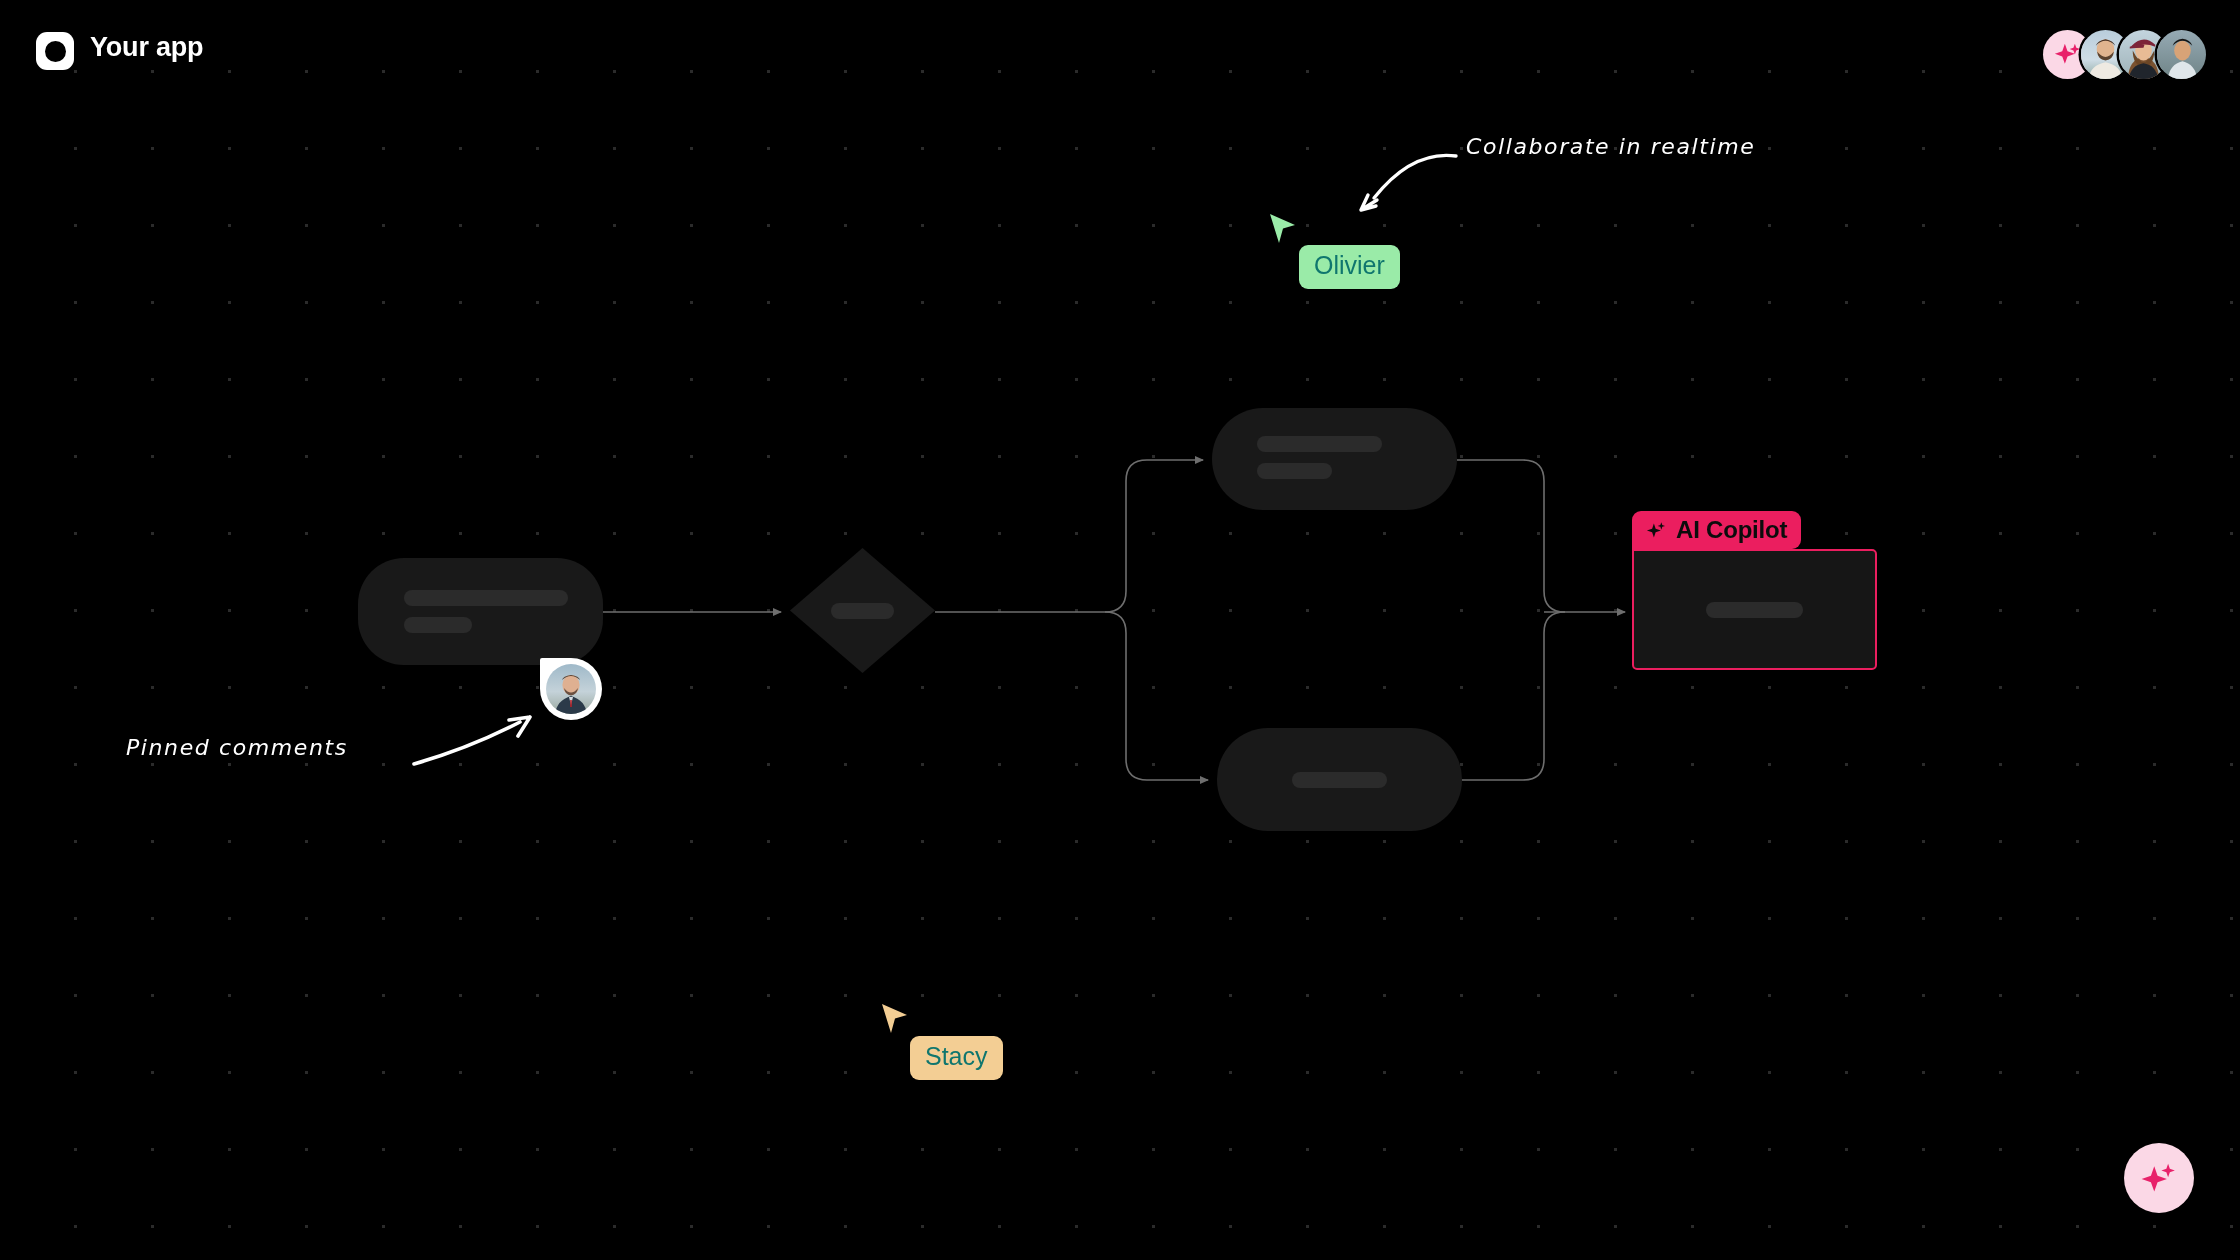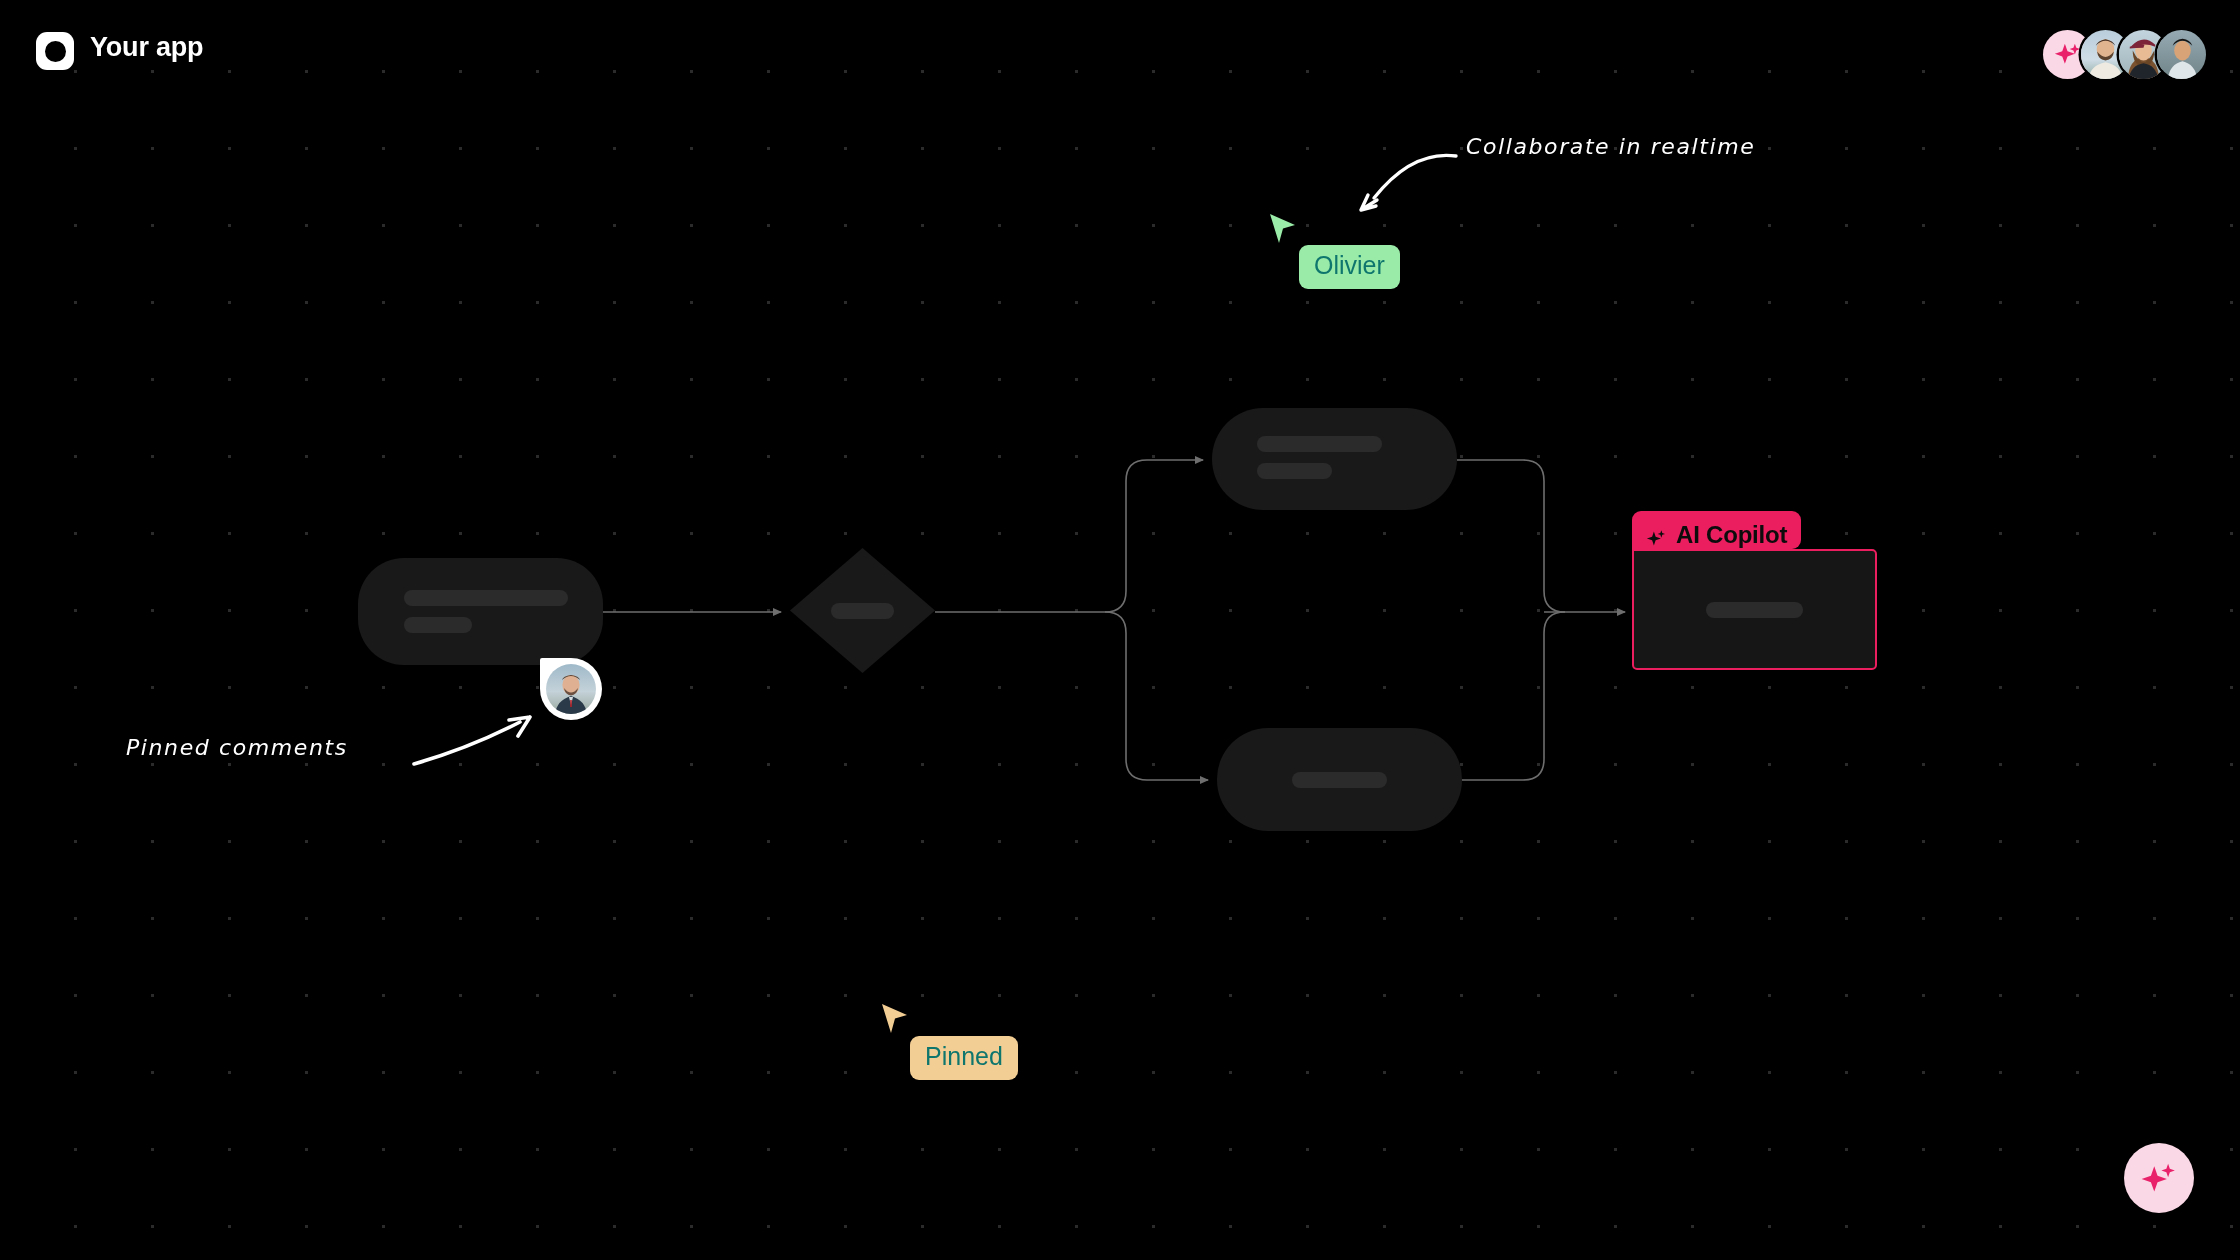--- a/index.html
+++ b/index.html
@@ -164,21 +164,21 @@
     z-index: 14;
   }
   #copilot-tab {
     position: absolute;
     left: 0; top: 0;
     background: #EB1E5F;
     border-radius: 9px 9px 9px 0;
     height: 38px;
     padding: 0 14px 0 14px;
     display: flex;
-    align-items: flex-end;
+    align-items: center;
     gap: 9px;
     white-space: nowrap;
   }
   #copilot-tab svg { width: 21px; height: 21px; display:block; flex:0 0 auto; }
   #copilot-tab .tab-label {
     color: #0c0c0c;
     font-size: 24px;
     font-weight: 700;
     letter-spacing: -0.2px;
   }
@@ -450,21 +450,21 @@
     <svg class="pointer-glyph" width="30" height="34" viewBox="0 0 30 34">
       <path d="M2 2 L27 13 L15 16.5 L11 31 Z" fill="#9AEBA8"></path>
     </svg>
     <div class="cursor-label">Olivier</div>
   </div>
 
   <div class="cursor" id="cursor-stacy">
     <svg class="pointer-glyph" width="30" height="34" viewBox="0 0 30 34">
       <path d="M2 2 L27 13 L15 16.5 L11 31 Z" fill="#F3CE94"></path>
     </svg>
-    <div class="cursor-label">Pinned</div>
+    <div class="cursor-label">Stacy</div>
   </div>
 
   <div class="annotation" id="annot-collaborate">Collaborate in realtime</div>
 
   <svg class="annot-arrow" id="arrow-collaborate" width="110" height="75" viewBox="0 0 110 75">
     <path d="M104 8 Q60 2 22 50" stroke="#ffffff" stroke-width="3.4" fill="none" stroke-linecap="round"></path>
     <path d="M9 62 L24 58 M9 62 L16 47 M9 62 L25 52" stroke="#ffffff" stroke-width="3.4" fill="none" stroke-linecap="round"></path>
   </svg>
 
   <div class="annotation" id="annot-pinned">Pinned comments</div>

